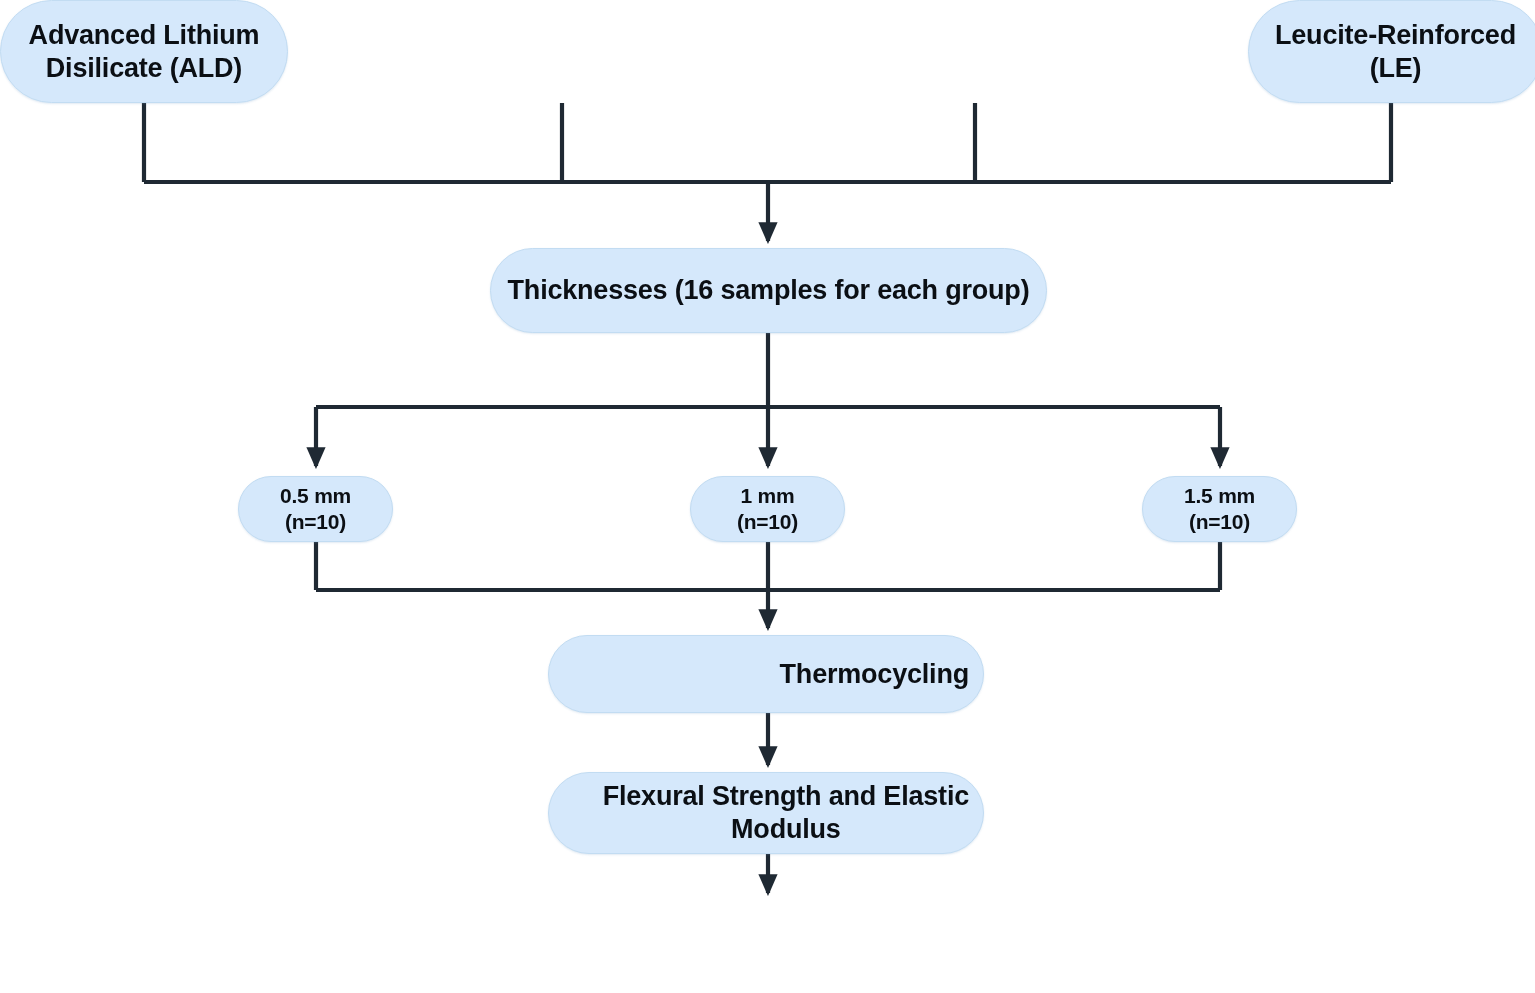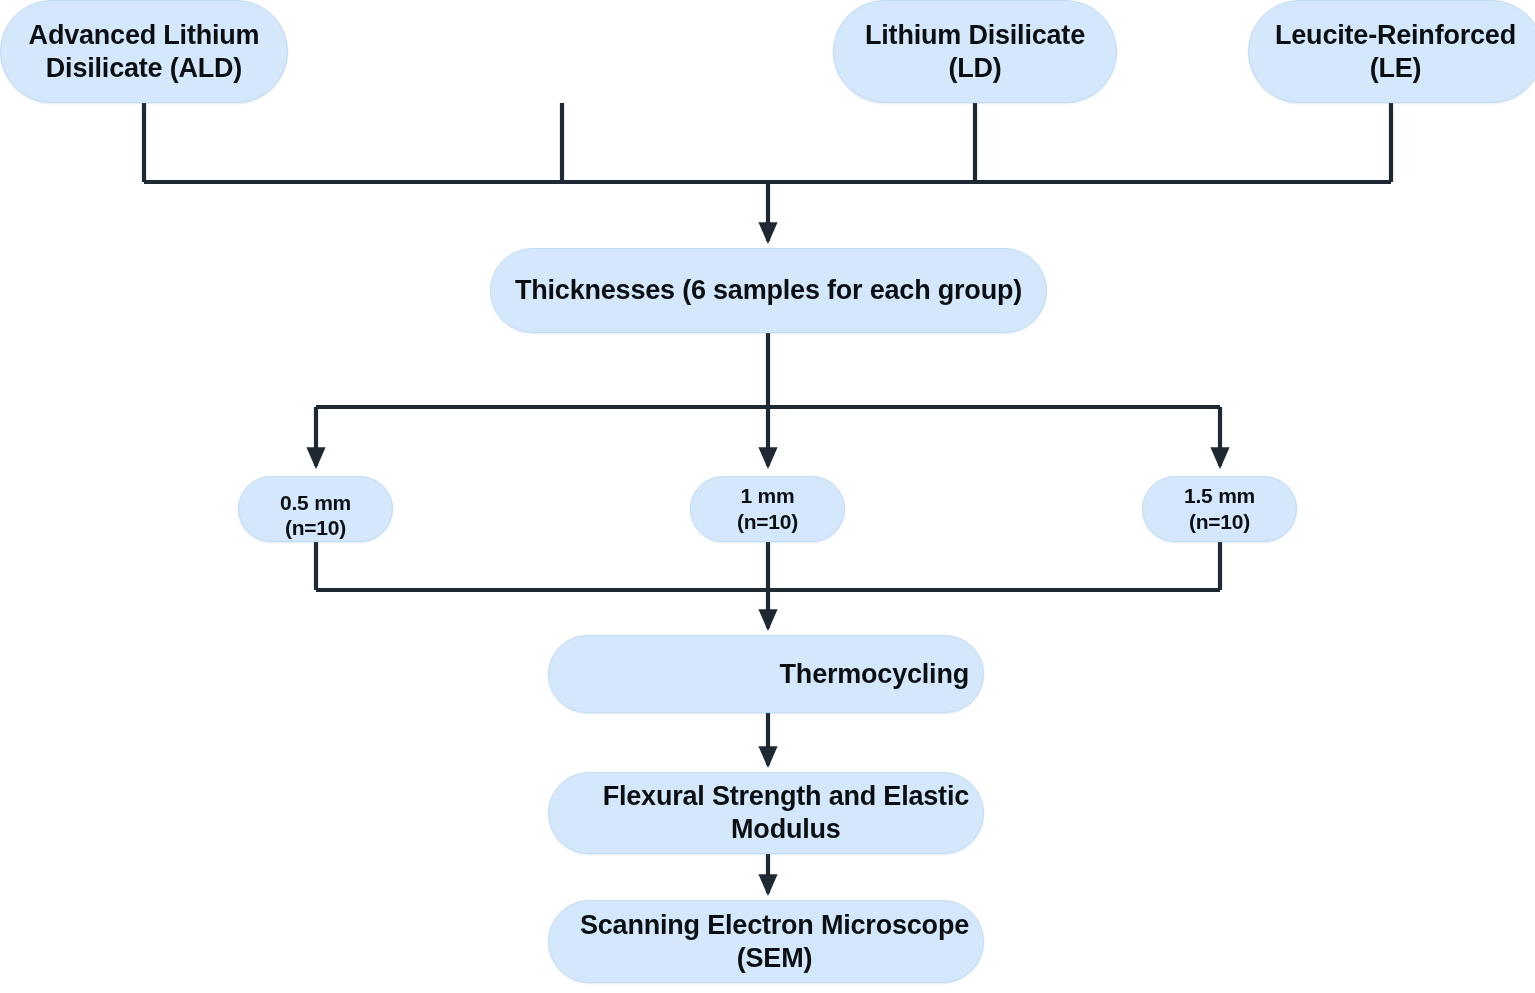--- a/index.html
+++ b/index.html
@@ -92,35 +92,31 @@
       <path d="M 768 853 L 768 893" marker-end="url(#arrow)"></path>
     </g>
   </svg>
 
   <div class="node n-source" style="left:0px;  top:0px;   width:288px; height:103px;">
     <span>Advanced Lithium
 Disilicate (ALD)</span>
   </div>
 
 
-  <div class="node n-source" style="left:833px; top:0px;  width:284px; height:103px;">
-    <span>Lithium Disilicate
-(LD)</span>
-  </div>
 
   <div class="node n-source" style="left:1248px; top:0px; width:295px; height:103px;">
     <span>Leucite-Reinforced
 (LE)</span>
   </div>
 
   <div class="node n-thick" style="left:490px; top:248px; width:557px; height:85px;">
-    <span>Thicknesses (6 samples for each group)</span>
+    <span>Thicknesses (16 samples for each group)</span>
   </div>
 
-  <div class="node n-sub" style="left:238px; top:476px; width:155px; height:66px;align-items:flex-end;">
+  <div class="node n-sub" style="left:238px; top:476px; width:155px; height:66px;">
     <span>0.5 mm
 (n=10)</span>
   </div>
 
   <div class="node n-sub" style="left:690px; top:476px; width:155px; height:66px;">
     <span>1 mm
 (n=10)</span>
   </div>
 
   <div class="node n-sub" style="left:1142px; top:476px; width:155px; height:66px;">
@@ -130,18 +126,14 @@
 
   <div class="node n-step" style="left:548px; top:635px; width:436px; height:78px;">
     <span>Thermocycling</span>
   </div>
 
   <div class="node n-step" style="left:548px; top:772px; width:436px; height:82px;">
     <span>Flexural Strength and Elastic
 Modulus</span>
   </div>
 
-  <div class="node n-step" style="left:548px; top:900px; width:436px; height:83px;">
-    <span>Scanning Electron Microscope
-(SEM)</span>
-  </div>
 
 </div>
 
 </body></html>

